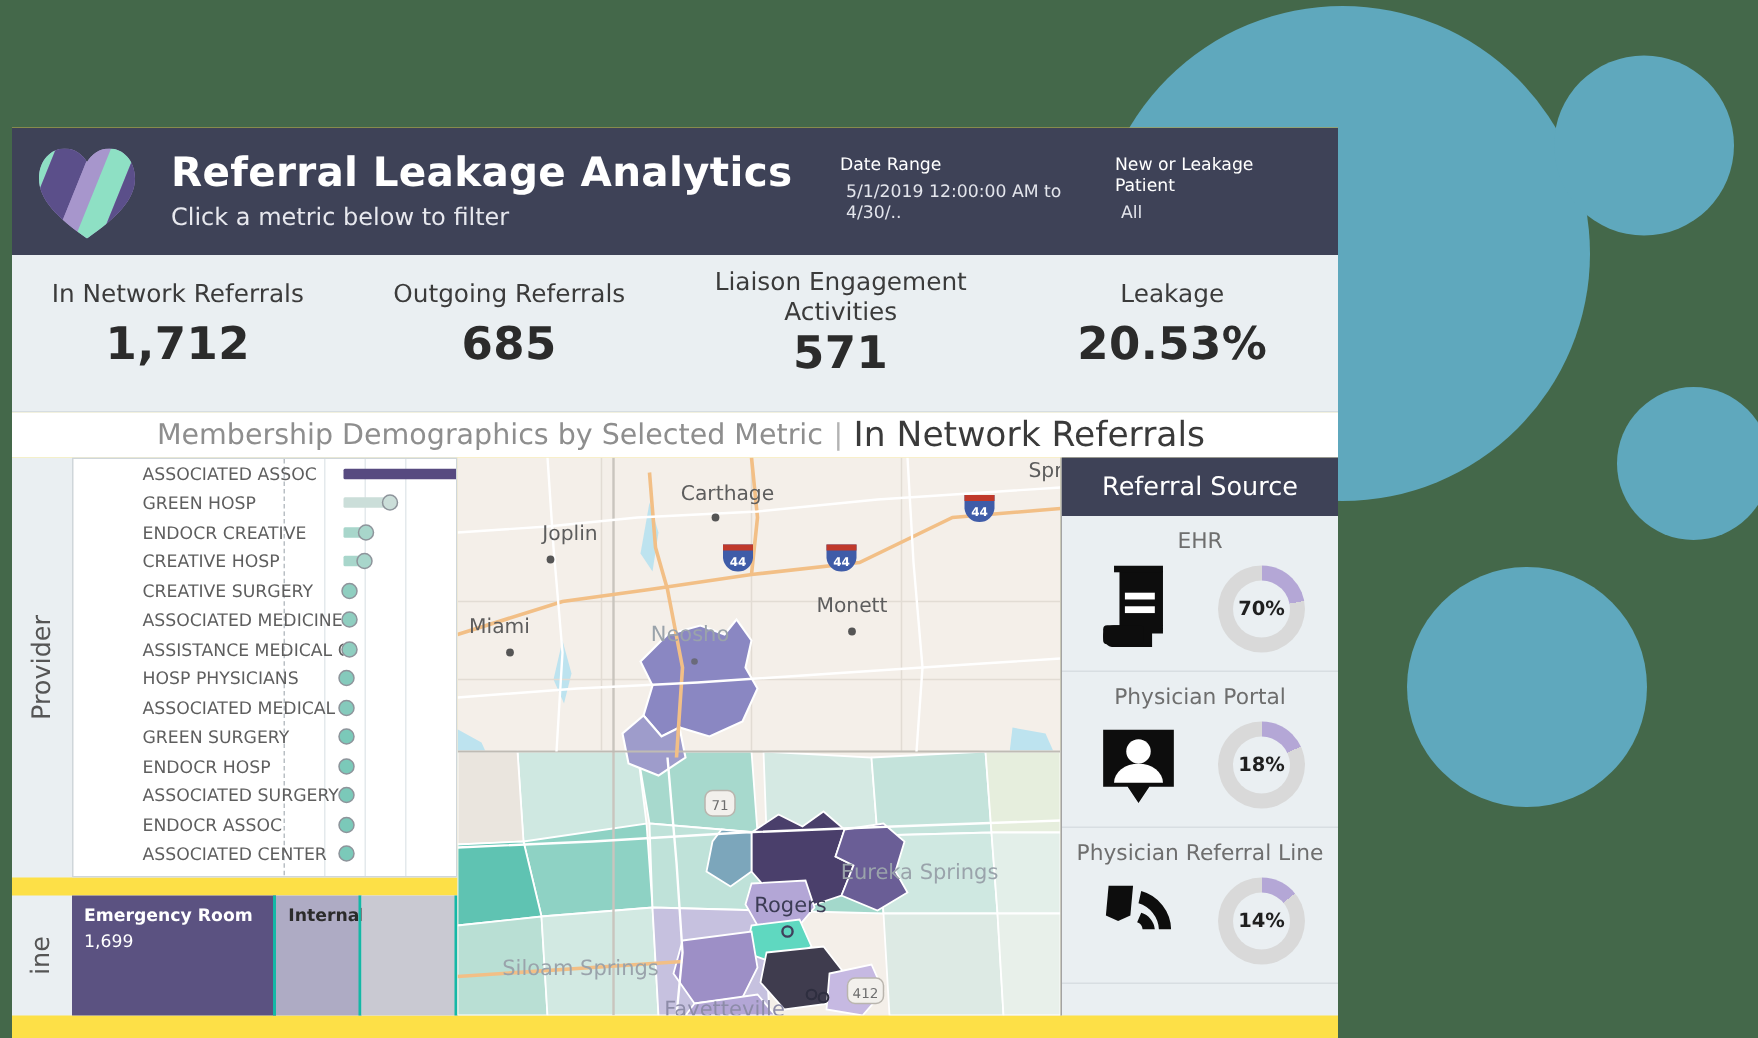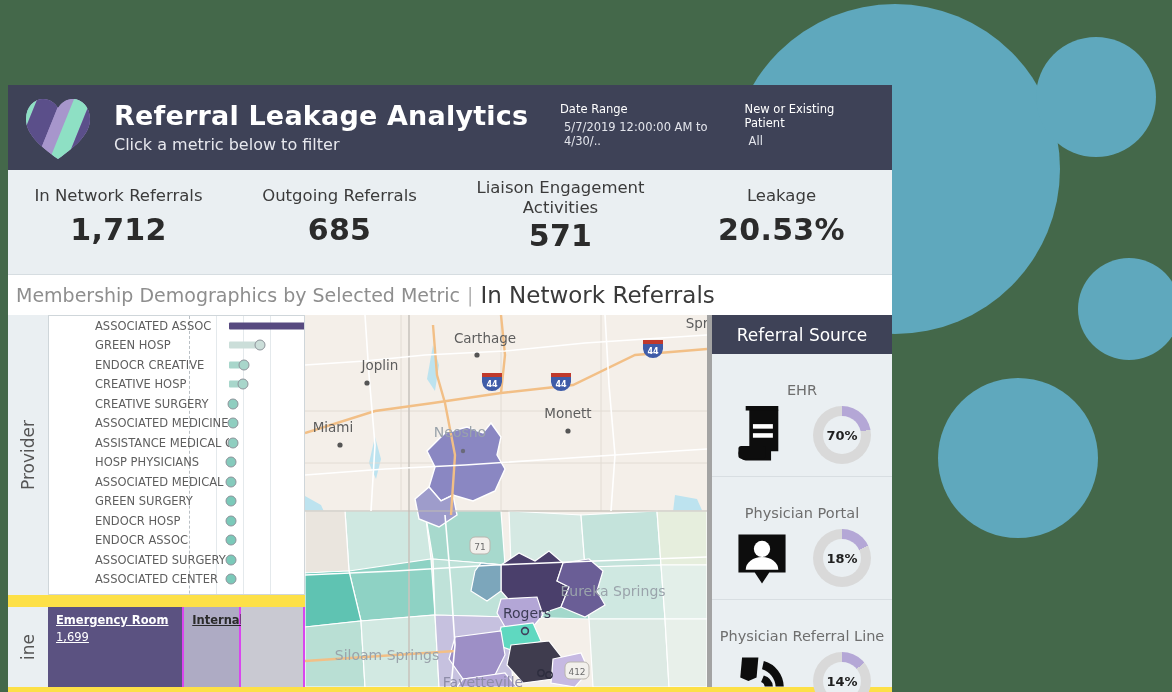--- a/index.html
+++ b/index.html
@@ -51,32 +51,32 @@
     display: flex;
   }
   .kpi { flex: 1; display: flex; flex-direction: column; align-items: center; justify-content: flex-start; padding-top: 16px; }
   .kpi.k3 { padding-top: 8px; }
   .kpi-lbl { font-size: 16.5px; color: #3b3b3b; text-align: center; line-height: 1.22; }
   .kpi-val { font-size: 30px; font-weight: bold; color: #2b2b2b; margin-top: 6px; letter-spacing: .3px; }
   .kpi.k3 .kpi-val { margin-top: 0; }
 
   
   .sec {
-    height: 40px; display: flex; align-items: center;
-    padding-left: 8px; background: #ffffff;
+    height: 30px; display: flex; align-items: center;
+    padding-left: 8px; background: #ffffff; justify-content: center;
   }
   .sec-a { font-size: 19px; color: #8e8e8e; }
   .sec-pipe { font-size: 19px; color: #b3b3b3; margin: 0 7px; }
   .sec-b { font-size: 23px; color: #3a3a3a; }
 
   
   .body-row { display: flex; height: 372px; }
   .col-left { width: 297px; position: relative; }
   .col-map  { width: 402px; position: relative; background: #f4eee8; overflow: hidden; }
-  .col-right{ width: 185px; position: relative; background: #eaeff2; border-left: 5px solid #a3a3a3; }
+  .col-right{ width: 185px; position: relative; background: #eaeff2; border-left: 1px solid #a3a3a3; }
 
   
   .prov-box { position: absolute; left: 0; top: 0; width: 297px; height: 280px; display: flex; }
   .axis-ttl {
     width: 40px; background: #eaeff2;
     display: flex; align-items: center; justify-content: center;
   }
   .axis-ttl span {
     transform: rotate(-90deg); white-space: nowrap;
     font-size: 17px; color: #555555;
@@ -100,38 +100,38 @@
     width: 11px; height: 11px; border-radius: 50%; border: 1px solid #8e949b;
   }
   .gridv { position: absolute; top: 0; bottom: 0; width: 1px; background: #e4e9ec; }
   .gridv.dash { background: none; border-left: 1px dashed #b9bfc4; }
 
   
   .tree-box { position: absolute; left: 0; top: 292px; width: 297px; height: 80px; display: flex; }
   .tree-axis { width: 40px; background: #eaeff2; display: flex; align-items: center; justify-content: center; }
   .tree-axis span { transform: rotate(-90deg); white-space: nowrap; font-size: 17px; color: #555555; }
   .tree-plot { flex: 1; display: flex; background: #ffffff; }
-  .tcell { position: relative; padding: 6px 8px; border-right: 2px solid #d946ef; text-decoration: underline; }
+  .tcell { position: relative; padding: 6px 8px; border-right: 2px solid #14b8a6; }
   .tlbl { font-size: 11.5px; font-weight: bold; }
   .tval { font-size: 11.5px; margin-top: 3px; }
 
   
   .mapsvg { position: absolute; inset: 0; }
   .mlabel { font-size: 12px; fill: #5d5d5d; font-family: "DejaVu Sans", "Liberation Sans", sans-serif; }
   .mlabel.big { font-size: 13.5px; }
   .mlabel.faint { fill: #9aa3ab; font-size: 14px; }
   .shield-txt { font-size: 8px; fill: #ffffff; font-weight: bold; }
 
   
   .rs-hdr {
     height: 39px; background: #3e4257; color: #ffffff;
     display: flex; align-items: center; justify-content: center;
     font-size: 17px;
   }
-  .rs-item { border-bottom: 1px solid #d8dee2; padding-top: 9px; margin-top: 19px; }
+  .rs-item { border-bottom: 1px solid #d8dee2; padding-top: 9px; }
   .rs-ttl { text-align: center; font-size: 14.5px; color: #6e6e6e; }
   .rs-row { display: flex; align-items: center; justify-content: space-around; padding: 8px 10px 12px 10px; }
   .rs-icon { width: 58px; height: 58px; }
   .donut { position: relative; width: 58px; height: 58px; }
   .donut-pct {
     position: absolute; inset: 0; display: flex; align-items: center; justify-content: center;
     font-size: 13px; font-weight: bold; color: #1f1f1f;
   }
 </style>
 </head>
@@ -166,24 +166,24 @@
         </g>
       </svg>
     </div>
     <div class="hdr-titles">
       <div class="app-title">Referral Leakage Analytics</div>
       <div class="app-sub">Click a metric below to filter</div>
     </div>
     <div class="hdr-filters">
       <div class="filt w1">
         <div class="filt-lbl">Date Range</div>
-        <div class="filt-val">5/7/2019 12:00:00 AM to 4/30/..</div>
+        <div class="filt-val">5/1/2019 12:00:00 AM to 4/30/..</div>
       </div>
       <div class="filt">
-        <div class="filt-lbl">New or Existing Patient</div>
+        <div class="filt-lbl">New or Leakage Patient</div>
         <div class="filt-val">All</div>
       </div>
     </div>
   </div>
 
   <div class="kpis">
     <div class="kpi">
       <div class="kpi-lbl">In Network Referrals</div>
       <div class="kpi-val">1,712</div>
     </div>
@@ -290,28 +290,28 @@
               </div>
             </div>
             <div class="prow">
               <div class="pname">ENDOCR HOSP</div>
               <div class="ptrack">
                 <div class="pbar" style="width: 2px; background: rgb(123, 201, 185);"></div>
                 <div class="pdot" style="left: 2px; background: rgb(123, 201, 185);"></div>
               </div>
             </div>
             <div class="prow">
-              <div class="pname">ENDOCR ASSOC</div>
+              <div class="pname">ASSOCIATED SURGERY</div>
               <div class="ptrack">
                 <div class="pbar" style="width: 2px; background: rgb(123, 201, 185);"></div>
                 <div class="pdot" style="left: 2px; background: rgb(123, 201, 185);"></div>
               </div>
             </div>
             <div class="prow">
-              <div class="pname">ASSOCIATED SURGERY</div>
+              <div class="pname">ENDOCR ASSOC</div>
               <div class="ptrack">
                 <div class="pbar" style="width: 2px; background: rgb(123, 201, 185);"></div>
                 <div class="pdot" style="left: 2px; background: rgb(123, 201, 185);"></div>
               </div>
             </div>
             <div class="prow">
               <div class="pname">ASSOCIATED CENTER</div>
               <div class="ptrack">
                 <div class="pbar" style="width: 2px; background: rgb(123, 201, 185);"></div>
                 <div class="pdot" style="left: 2px; background: rgb(123, 201, 185);"></div>

